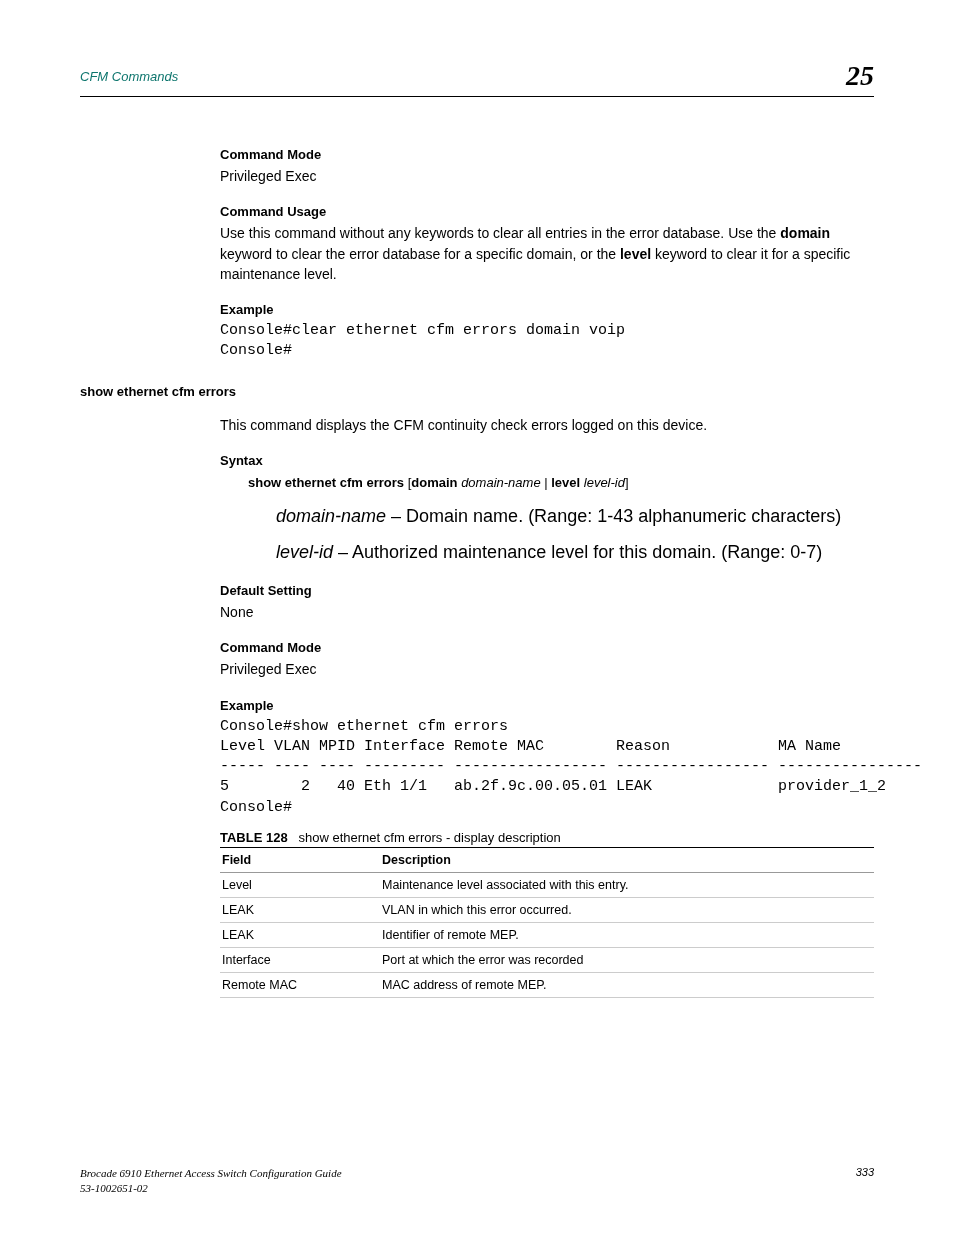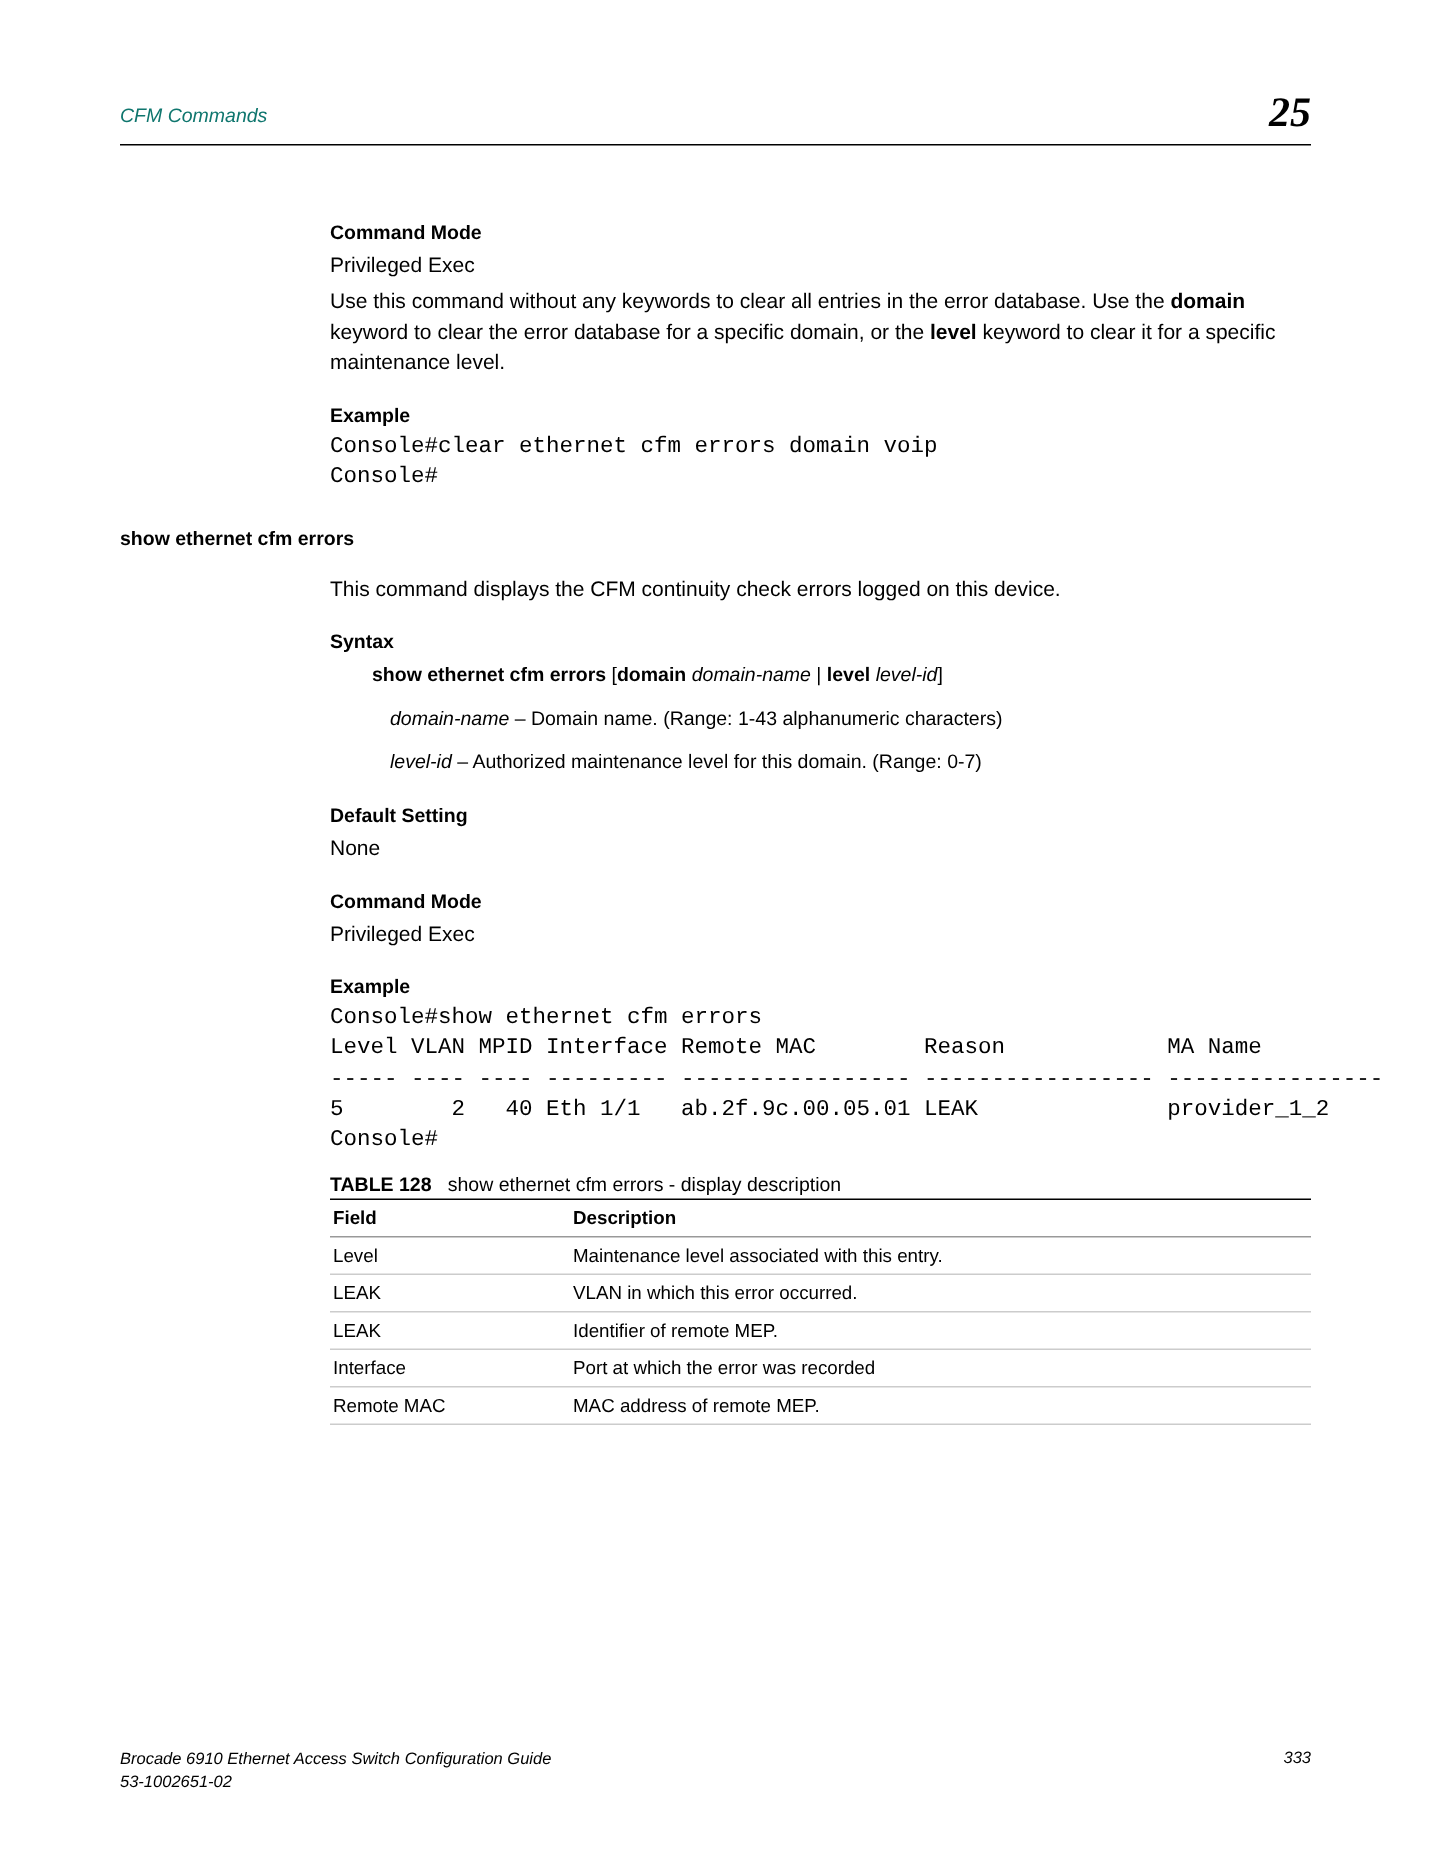--- a/index.html
+++ b/index.html
@@ -60,22 +60,22 @@
       margin-top: 22px;
       margin-bottom: 16px;
     }
     .syntax-line {
       margin-left: 28px;
       font-size: 13px;
       line-height: 1.45;
       margin-top: 6px;
     }
     .syntax-sub {
-      margin-left: 40px;
-      font-size: 13px;
+      margin-left: 56px;
+      font-size: 18px;
       line-height: 1.45;
       margin-top: 10px;
     }
     .italic { font-style: italic; }
     .bold { font-weight: bold; }
     .table-caption {
       font-size: 13px;
       margin-top: 12px;
       margin-bottom: 2px;
     }
@@ -100,36 +100,37 @@
     .footer {
       position: absolute;
       bottom: 40px;
       left: 80px;
       right: 80px;
       display: flex;
       justify-content: space-between;
       font-size: 11px;
       font-style: italic;
     }
-    .footer-left { line-height: 1.3; }
+    .footer-left { line-height: 1.3; font-family: Liberation Serif, serif; }
     .footer-right { }
   </style>
 </head>
 <body>
 
 <div class="header">
   <div class="header-left">CFM Commands</div>
   <div class="chapter-number">25</div>
 </div>
 
 <div class="content-body">
 
   <div class="section-heading">Command Mode</div>
   <div class="body-text">Privileged Exec</div>
 
+  <div class="section-heading">Command Usage</div>
   <div class="body-text">
     <span>Use this command without any keywords to clear all entries in the error database. Use the </span><span class="bold">domain</span><span> keyword to clear the error database for a specific domain, or the </span><span class="bold">level</span><span> keyword to clear it for a specific maintenance level.</span>
   </div>
 
   <div class="section-heading">Example</div>
   <div class="code-block">Console#clear ethernet cfm errors domain voip
 Console#</div>
 
   <div class="command-title">show ethernet cfm errors</div>
 

